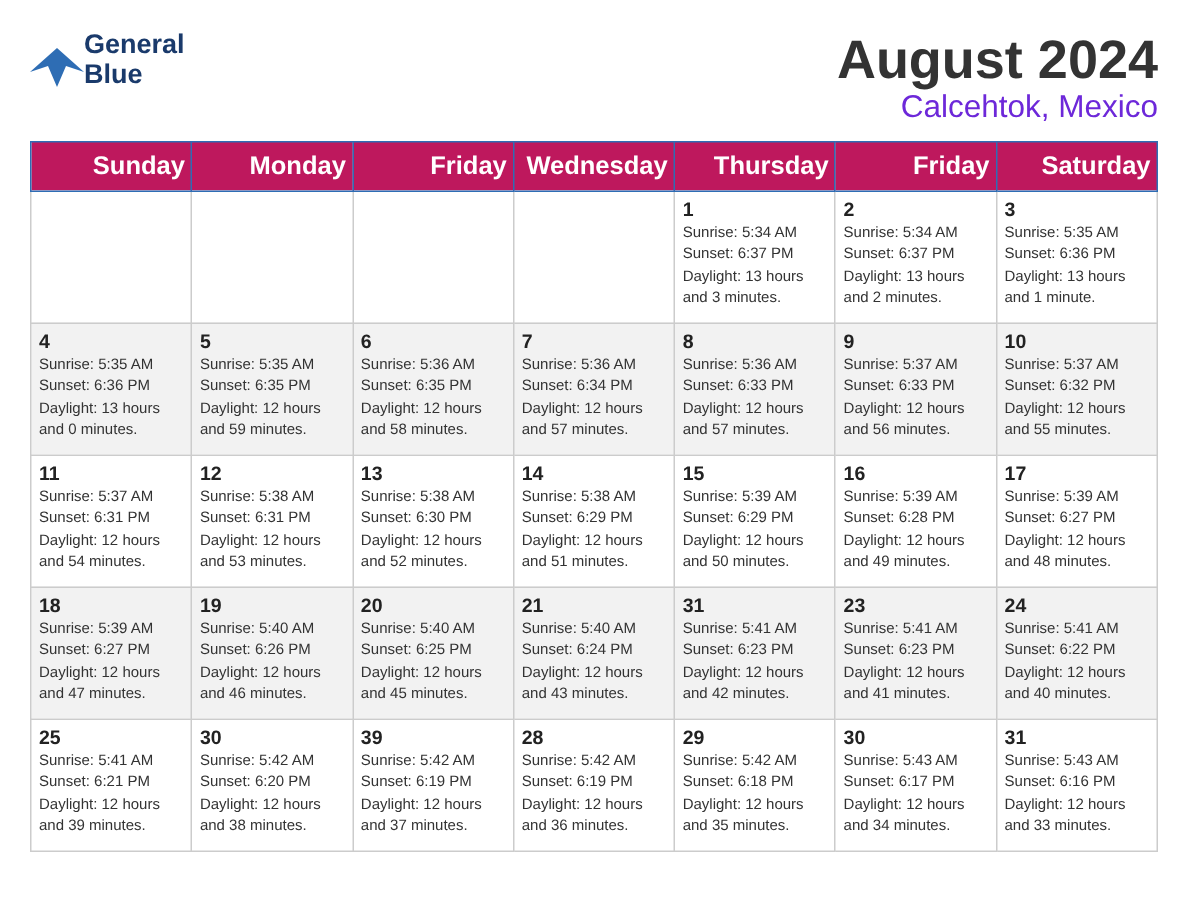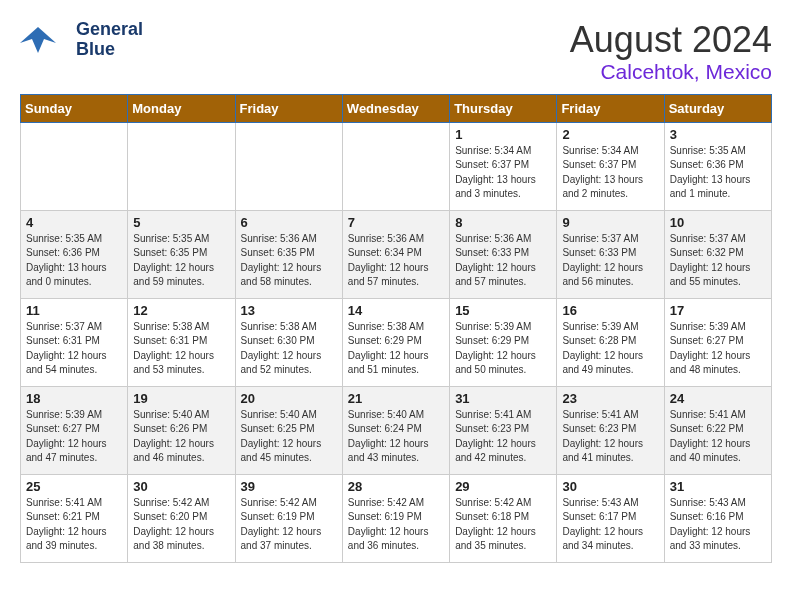--- a/index.html
+++ b/index.html
@@ -11,57 +11,57 @@
       padding: 20px;
     }
     .header {
       display: flex;
       justify-content: space-between;
       align-items: flex-start;
       margin-bottom: 10px;
     }
     .logo {
       display: flex;
-      align-items: center;
-      gap: 20px;
+      align-items: flex-end;
+      gap: 0;
     }
     .logo-text {
       font-size: 18px;
       font-weight: bold;
       color: #1a3a6b;
       line-height: 1.1;
     }
     .logo-bird {
       width: 36px;
       height: 30px;
     }
     .title-section {
       text-align: right;
     }
     .month-year {
       font-size: 36px;
-      font-weight: normal;
+      font-weight: bold;
       color: #333;
       line-height: 1.1;
     }
     .location {
       font-size: 21px;
       color: #6d28d9;
     }
     table {
       width: 100%;
       border-collapse: collapse;
       font-size: 11px;
     }
     thead tr th {
-      background-color: #a16207;
+      background-color: #be185d;
       color: #fff;
       padding: 6px 4px;
-      text-align: left;
-      font-size: 13px;
+      text-align: right;
+      font-size: 17px;
       font-weight: bold;
       border: 1px solid #2e6db4;
     }
     tbody tr td {
       border: 1px solid #ccc;
       vertical-align: top;
       padding: 4px 5px;
       height: 88px;
       width: 107px;
       background: #fff;

